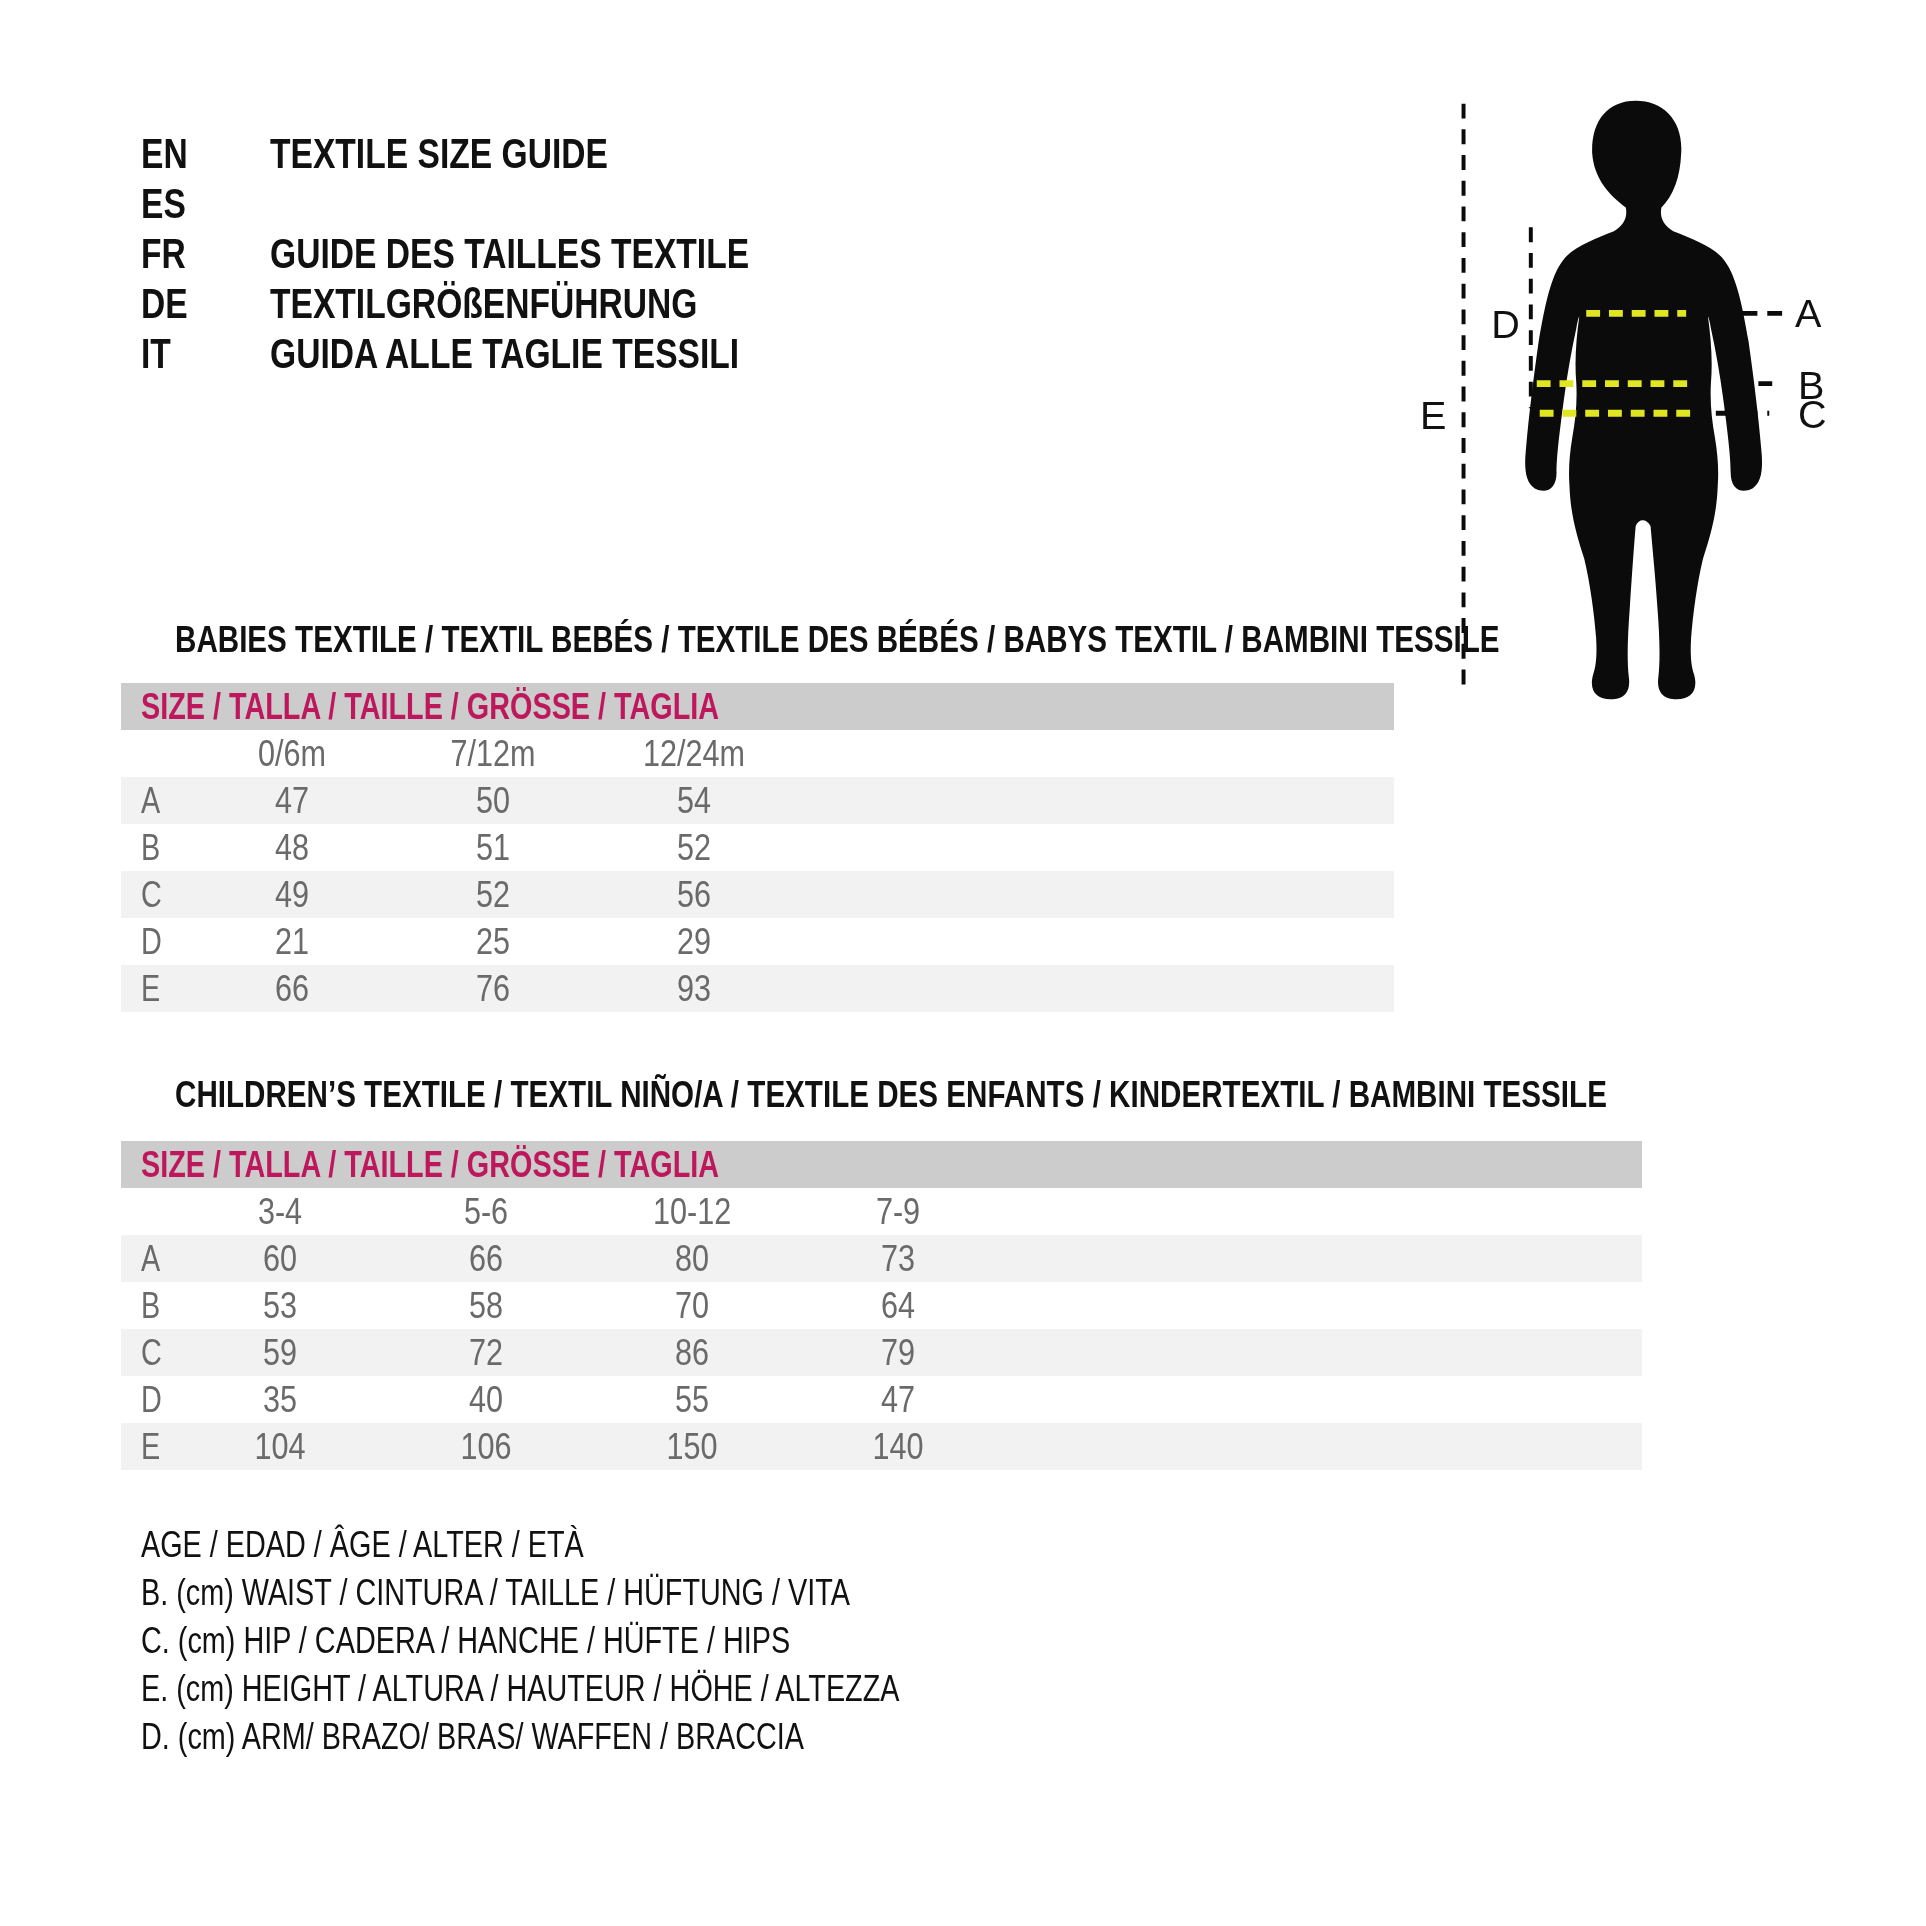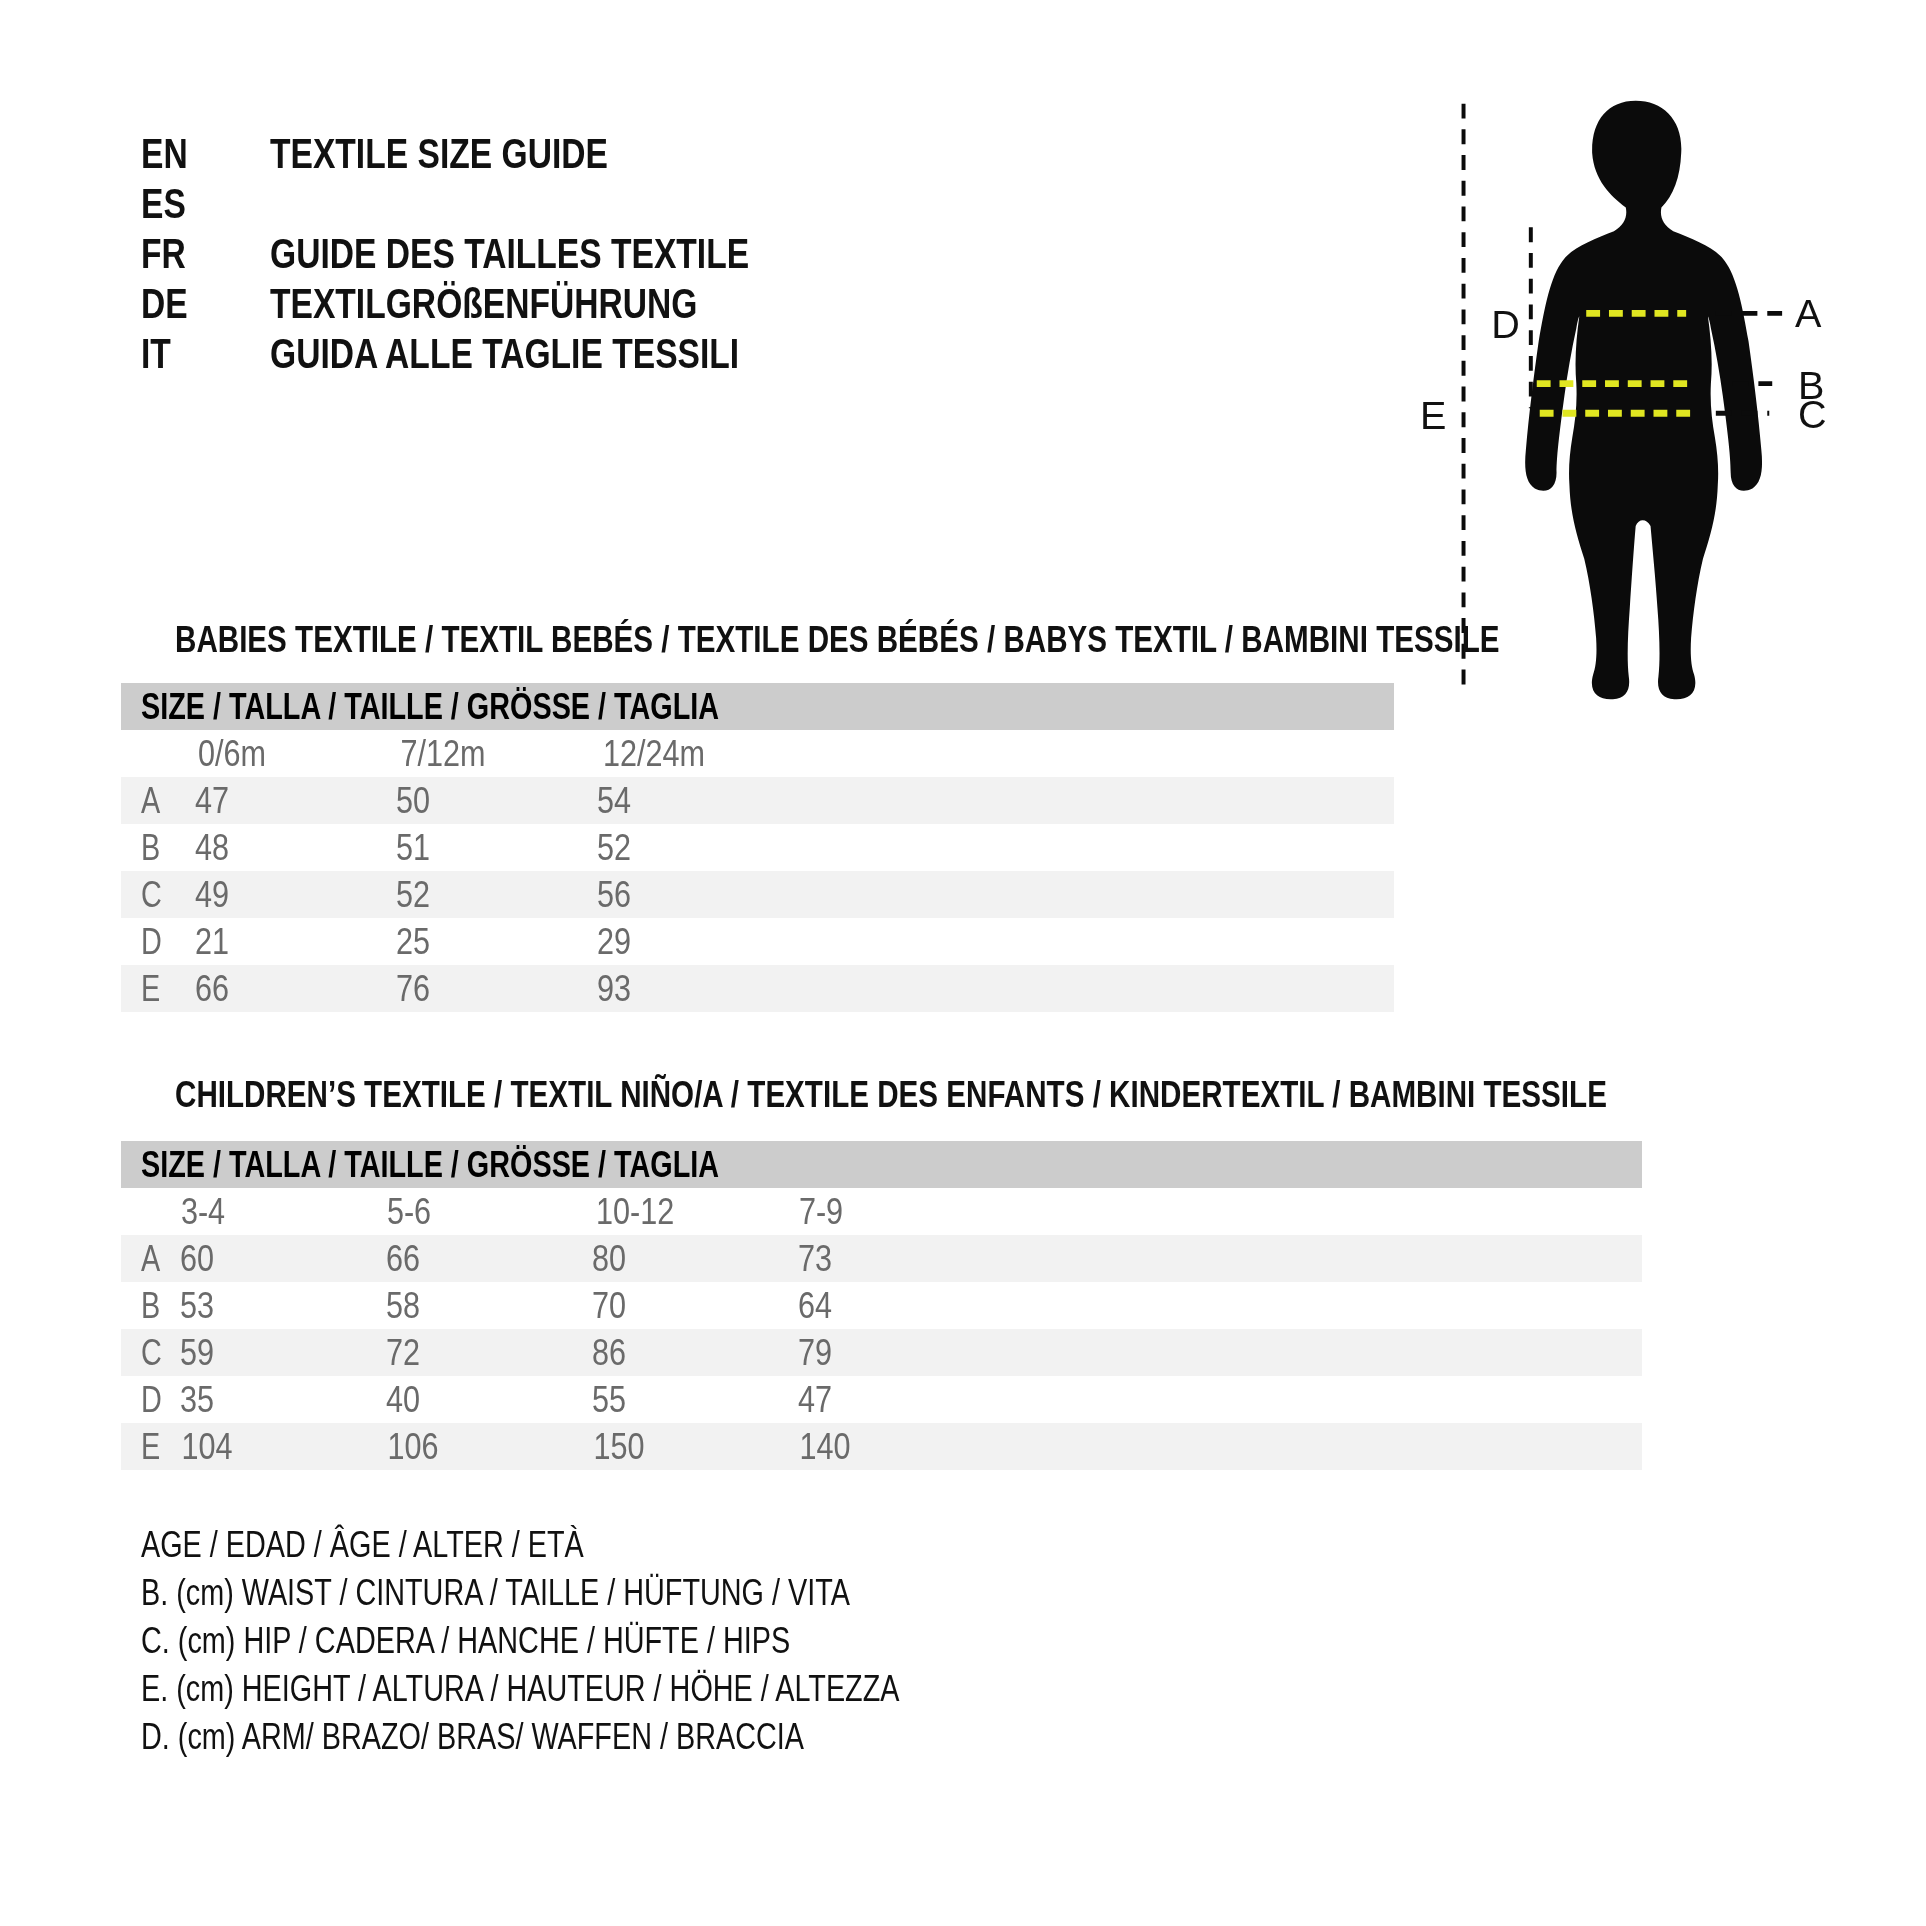--- a/index.html
+++ b/index.html
@@ -11,27 +11,27 @@
   .cx{display:inline-block;transform:scaleX(0.8);transform-origin:0 50%;white-space:nowrap;}
   .cxc{display:inline-block;transform:scaleX(0.85);transform-origin:50% 50%;white-space:nowrap;}
 
   
   .lang-block{position:absolute;left:141px;top:129px;}
   .lang-row{display:flex;height:50px;line-height:50px;font-size:42px;font-weight:700;gap:19px;}
   .lang-code{width:110px;flex:0 0 110px;}
   
   .size-table{position:absolute;left:121px;}
   .size-bar{background:#cccccc;height:47px;line-height:47px;padding-left:20px;
-            font-size:36px;font-weight:700;color:#000000;}
+            font-size:36px;font-weight:700;color:#be185d;}
   .t-row{height:47px;line-height:47px;display:grid;font-size:36px;color:#6a6a6a;}
   .babies .t-row{grid-template-columns:71px 201px 201px 201px;}
   .children .t-row{grid-template-columns:56px 206px 206px 206px 206px;}
   .t-row.stripe{background:#f2f2f2;}
   .t-label{padding-left:20px;text-align:left;}
-  .t-cell{}
+  .t-cell{text-align:center;}
   .tbl-title{position:absolute;left:141px;height:47px;line-height:47px;
              font-size:37px;font-weight:700;color:#111111;margin-left:34px;}
   
   .legend{position:absolute;left:141px;top:1521px;}
   .legend-row{height:48px;line-height:48px;font-size:36px;font-weight:400;}
   
   .figure{position:absolute;left:1396px;top:69px;width:515px;height:653px;}
   .figure svg{display:block;}
   .fig-label{font-family:"Liberation Sans",sans-serif;font-size:40px;fill:#111111;}
 </style>

